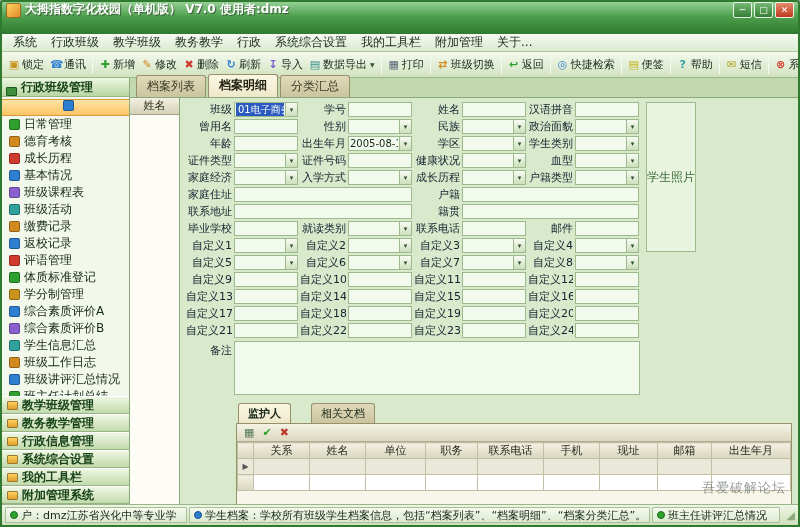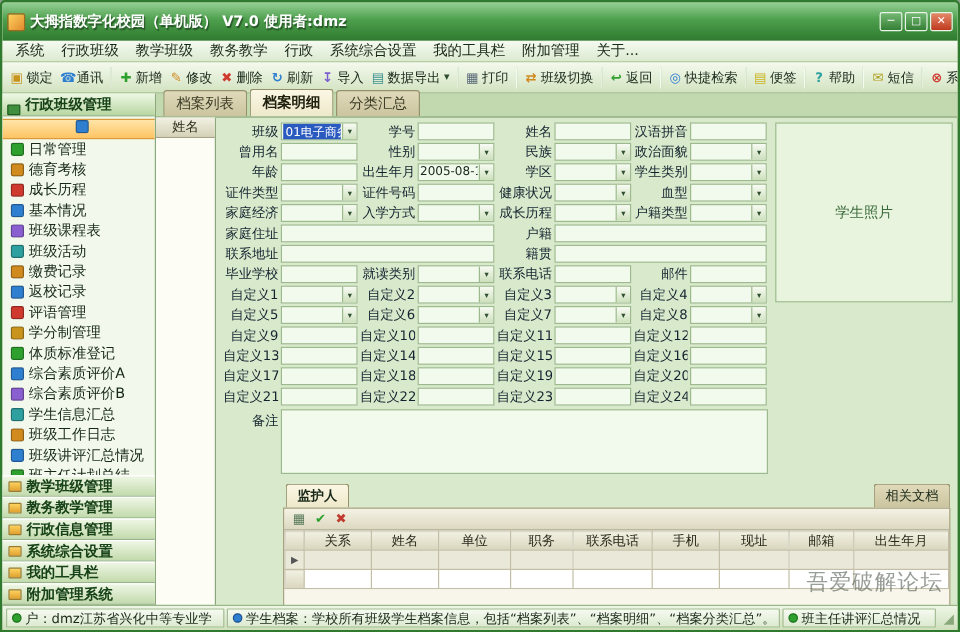--- a/index.html
+++ b/index.html
@@ -1,18 +1,18 @@
 <!DOCTYPE html>
 <html><head>
 <meta charset="utf-8">
 <style>
 *{margin:0;padding:0;box-sizing:border-box;}
 html,body{background:#8fa08f;font-family:"DejaVu Sans","Liberation Sans",sans-serif;}
 .window{width:800px;height:527px;border:2px solid #2f7a2f;border-radius:4px 4px 0 0;background:#d9e9cc;position:relative;display:flex;flex-direction:column;font-size:12px;color:#182818;overflow:hidden;}
-.titlebar{height:22px;background:linear-gradient(180deg,#95d095 0%,#4d9f4d 45%,#2f7a2f 100%);display:flex;align-items:center;padding:16px 4px;gap:4px;flex:0 0 auto;}
+.titlebar{height:22px;background:linear-gradient(180deg,#95d095 0%,#4d9f4d 45%,#2f7a2f 100%);display:flex;align-items:flex-end;padding:16px 4px;gap:4px;flex:0 0 auto;}
 .app-icon{width:15px;height:15px;background:linear-gradient(135deg,#ffd25e,#e08a2e);border:1px solid #9a6a1e;border-radius:2px;flex:0 0 auto;}
 .title-text{color:#fff;font-weight:bold;font-size:12px;text-shadow:1px 1px 1px rgba(0,0,0,.45);flex:1;white-space:nowrap;overflow:hidden;}
 .win-controls{display:flex;gap:2px;}
 .win-btn{width:19px;height:16px;border:1px solid #eaf5ea;border-radius:2px;color:#fff;font-size:9px;line-height:14px;text-align:center;background:linear-gradient(#74b874,#357f35);}
 .win-btn.close{background:linear-gradient(#e58a6a,#bf3a1e);}
 .menubar{height:18px;background:linear-gradient(#f5faf1,#dcead0);border-bottom:1px solid #aec89e;display:flex;align-items:center;padding:0 4px;flex:0 0 auto;}
 .menu-item{padding:1px 7px;font-size:12px;white-space:nowrap;}
 .toolbar{height:26px;background:linear-gradient(#f4f9ee,#d2e3c0);border-bottom:1px solid #98b688;display:flex;align-items:center;padding:0 3px;flex:0 0 auto;overflow:hidden;}
 .tb-btn{display:flex;align-items:center;gap:2px;padding:2px 2px;border:1px solid transparent;border-radius:2px;white-space:nowrap;}
 .tb-ic{font-size:11px;line-height:12px;width:12px;text-align:center;font-weight:bold;}
@@ -41,52 +41,52 @@
 .formarea{flex:1;padding:4px 4px 0 6px;display:flex;flex-direction:column;min-width:0;}
 .form-top{display:flex;gap:6px;}
 .fields{flex:1;display:grid;grid-template-columns:46px 64px 46px 64px 46px 64px 45px 64px;gap:2px 2px;align-content:start;}
 .f-lb{text-align:right;font-size:11px;line-height:15px;color:#12222e;white-space:nowrap;overflow:hidden;}
 .f-in{height:15px;background:#f2faee;border:1px solid #9cba8c;position:relative;display:flex;align-items:center;font-size:10px;padding:0 1px;overflow:hidden;}
 .f-in.combo{padding-right:13px;}
 .f-in .dd{position:absolute;right:0;top:0;bottom:0;width:12px;background:linear-gradient(#f8fbf4,#cde0bc);border-left:1px solid #9cba8c;font-size:7px;display:flex;align-items:center;justify-content:center;color:#2f4f2f;}
 .f-in .val{white-space:nowrap;overflow:hidden;}
 .f-in .val.sel{background:#2a5ac0;color:#fff;padding:0 2px;flex:1;}
 .f-in.wide{grid-column:span 3;}
-.photo-col{width:148px;flex:0 0 auto;display:flex;flex-direction:column;}
+.photo-col{width:148px;flex:0 0 auto;display:flex;flex-direction:row;}
 .photo-box{height:150px;background:#e8f4de;border:1px solid #9cba8c;display:flex;align-items:center;justify-content:center;color:#3a6a3a;font-size:12px;}
 .photo-buttons{margin-top:12px;display:flex;flex-direction:column;gap:4px;padding:0 8px 0 2px;}
 .p-btn{height:18px;background:linear-gradient(#f8f7ec,#d6d4b8);border:1px solid #86966f;border-radius:2px;display:flex;align-items:center;justify-content:center;font-size:11px;color:#18281a;position:relative;white-space:nowrap;}
 .p-btn.gap-top{margin-top:7px;}
 .p-btn .p-dd{position:absolute;right:0;top:0;bottom:0;width:14px;border-left:1px solid #86966f;font-size:6px;display:flex;align-items:center;justify-content:center;}
 .remark{display:grid;grid-template-columns:46px 1fr;gap:2px;margin-top:3px;width:454px;}
 .remark .f-lb{padding-top:2px;}
 .remark-box{height:54px;background:#f2faee;border:1px solid #9cba8c;}
 .guardian{margin:8px 0 0 50px;width:556px;display:flex;flex-direction:column;}
-.gtabs{display:flex;gap:20px;padding-left:2px;justify-content:space-between;}
+.gtabs{display:flex;gap:20px;padding-left:2px;}
 .gtab{padding:2px 9px;background:linear-gradient(#e0dabb,#cbc49e);border:1px solid #97916b;border-bottom:none;border-radius:3px 3px 0 0;font-size:11px;}
 .gtab.active{background:linear-gradient(#fbf7e4,#eee8ca);font-weight:bold;}
 .gpanel{border:1px solid #97916b;background:#f4f2e2;height:84px;display:flex;flex-direction:column;}
 .gtoolbar{height:18px;background:linear-gradient(#f4f2e4,#dcd8c0);border-bottom:1px solid #aeab92;display:flex;align-items:center;gap:8px;padding:0 7px;flex:0 0 auto;}
 .gt-ic{font-size:11px;line-height:12px;}
 .gtable{width:100%;border-collapse:collapse;table-layout:fixed;background:#fff;}
 .gtable th,.gtable td{border:1px solid #c2bfa6;height:16px;font-size:11px;overflow:hidden;white-space:nowrap;}
 .gtable th{background:linear-gradient(#f2f0e2,#d9d6be);font-weight:normal;color:#28281a;}
 .gtable td{background:#fff;}
 .gtable tr.newrow td{background:#eae8d9;}
 .gtable .gsel{background:linear-gradient(#f2f0e2,#d9d6be);text-align:center;font-size:8px;color:#555;}
 .gfill{flex:1;background:#f8f6eb;}
 .statusbar{height:21px;background:linear-gradient(#eef6e6,#cfe0bc);border-top:1px solid #98b688;display:flex;align-items:center;gap:2px;padding:0 3px;flex:0 0 auto;font-size:11px;}
 .sb-seg{border:1px solid #a6bf96;border-radius:1px;height:16px;display:flex;align-items:center;gap:3px;padding:0 4px;background:linear-gradient(#f6faf0,#dcead0);overflow:hidden;white-space:nowrap;}
 .seg-left{width:182px;flex:0 0 auto;}
 .seg-main{flex:1;min-width:0;}
 .seg-right{width:128px;flex:0 0 auto;}
 .status-dot{width:8px;height:8px;border-radius:50%;background:#2ea02e;border:1px solid #1a701a;flex:0 0 auto;}
 .status-dot.blue{background:#2f7fd0;border-color:#1a4f90;}
 .grip{width:13px;color:#8aa87c;font-size:11px;text-align:right;flex:0 0 auto;}
-.watermark{position:absolute;right:12px;bottom:28px;color:rgba(95,105,95,.65);font-size:18px;letter-spacing:1px;}
+.watermark{position:absolute;right:12px;bottom:28px;color:rgba(95,105,95,.65);font-size:13px;letter-spacing:1px;}
 </style>
 </head>
 <body>
 
 <div class="window">
   <div class="titlebar">
     <div class="app-icon"></div>
     <div class="title-text">大拇指数字化校园（单机版） V7.0 使用者:dmz</div>
     <div class="win-controls">
         <div class="win-btn">─</div>
@@ -224,26 +224,26 @@
           </div>
           <div class="sb-item">
             <span class="sb-ic" style="background: rgb(47, 127, 208);"></span>
             <span class="sb-lb">返校记录</span>
           </div>
           <div class="sb-item">
             <span class="sb-ic" style="background: rgb(208, 58, 46);"></span>
             <span class="sb-lb">评语管理</span>
           </div>
           <div class="sb-item">
+            <span class="sb-ic" style="background: rgb(46, 160, 46);"></span>
+            <span class="sb-lb">体质标准登记</span>
+          </div>
+          <div class="sb-item">
             <span class="sb-ic" style="background: rgb(201, 148, 30);"></span>
             <span class="sb-lb">学分制管理</span>
-          </div>
-          <div class="sb-item">
-            <span class="sb-ic" style="background: rgb(46, 160, 46);"></span>
-            <span class="sb-lb">体质标准登记</span>
           </div>
           <div class="sb-item">
             <span class="sb-ic" style="background: rgb(47, 127, 208);"></span>
             <span class="sb-lb">综合素质评价A</span>
           </div>
           <div class="sb-item">
             <span class="sb-ic" style="background: rgb(138, 95, 208);"></span>
             <span class="sb-lb">综合素质评价B</span>
           </div>
           <div class="sb-item">

